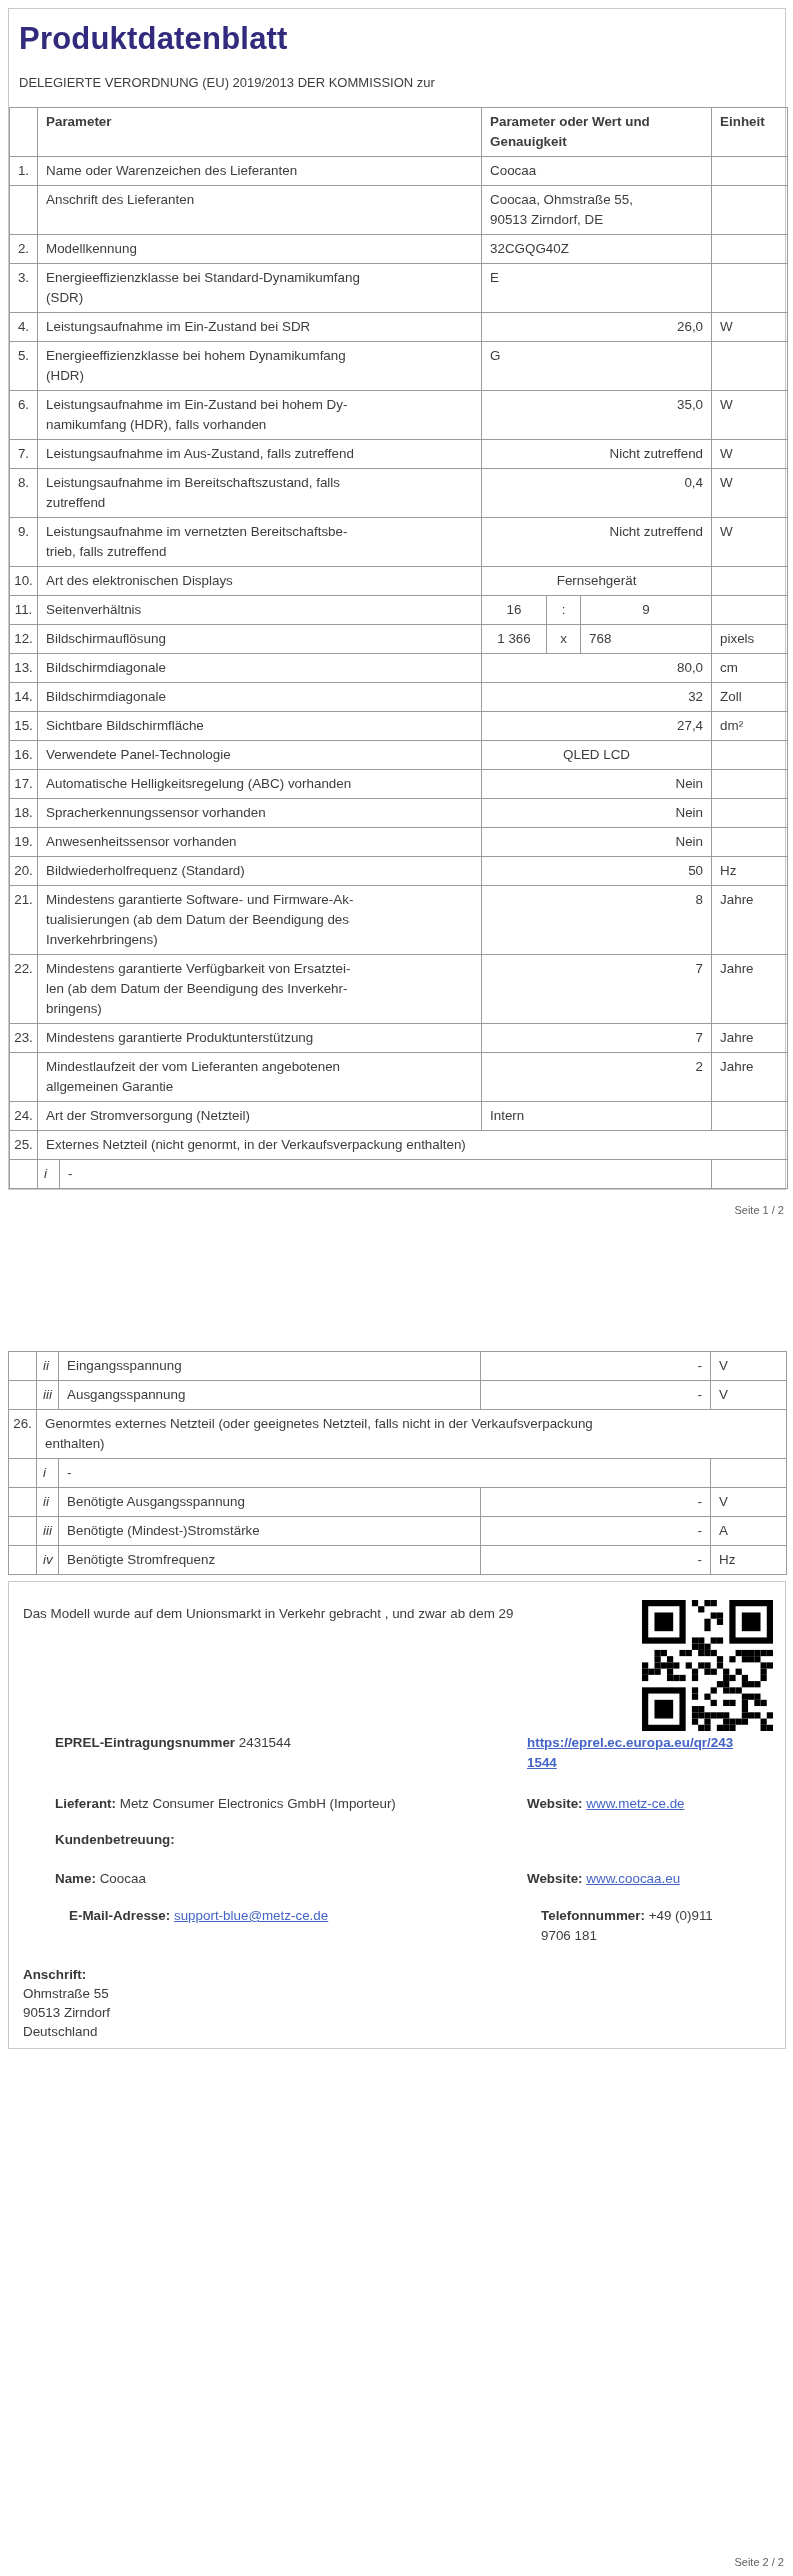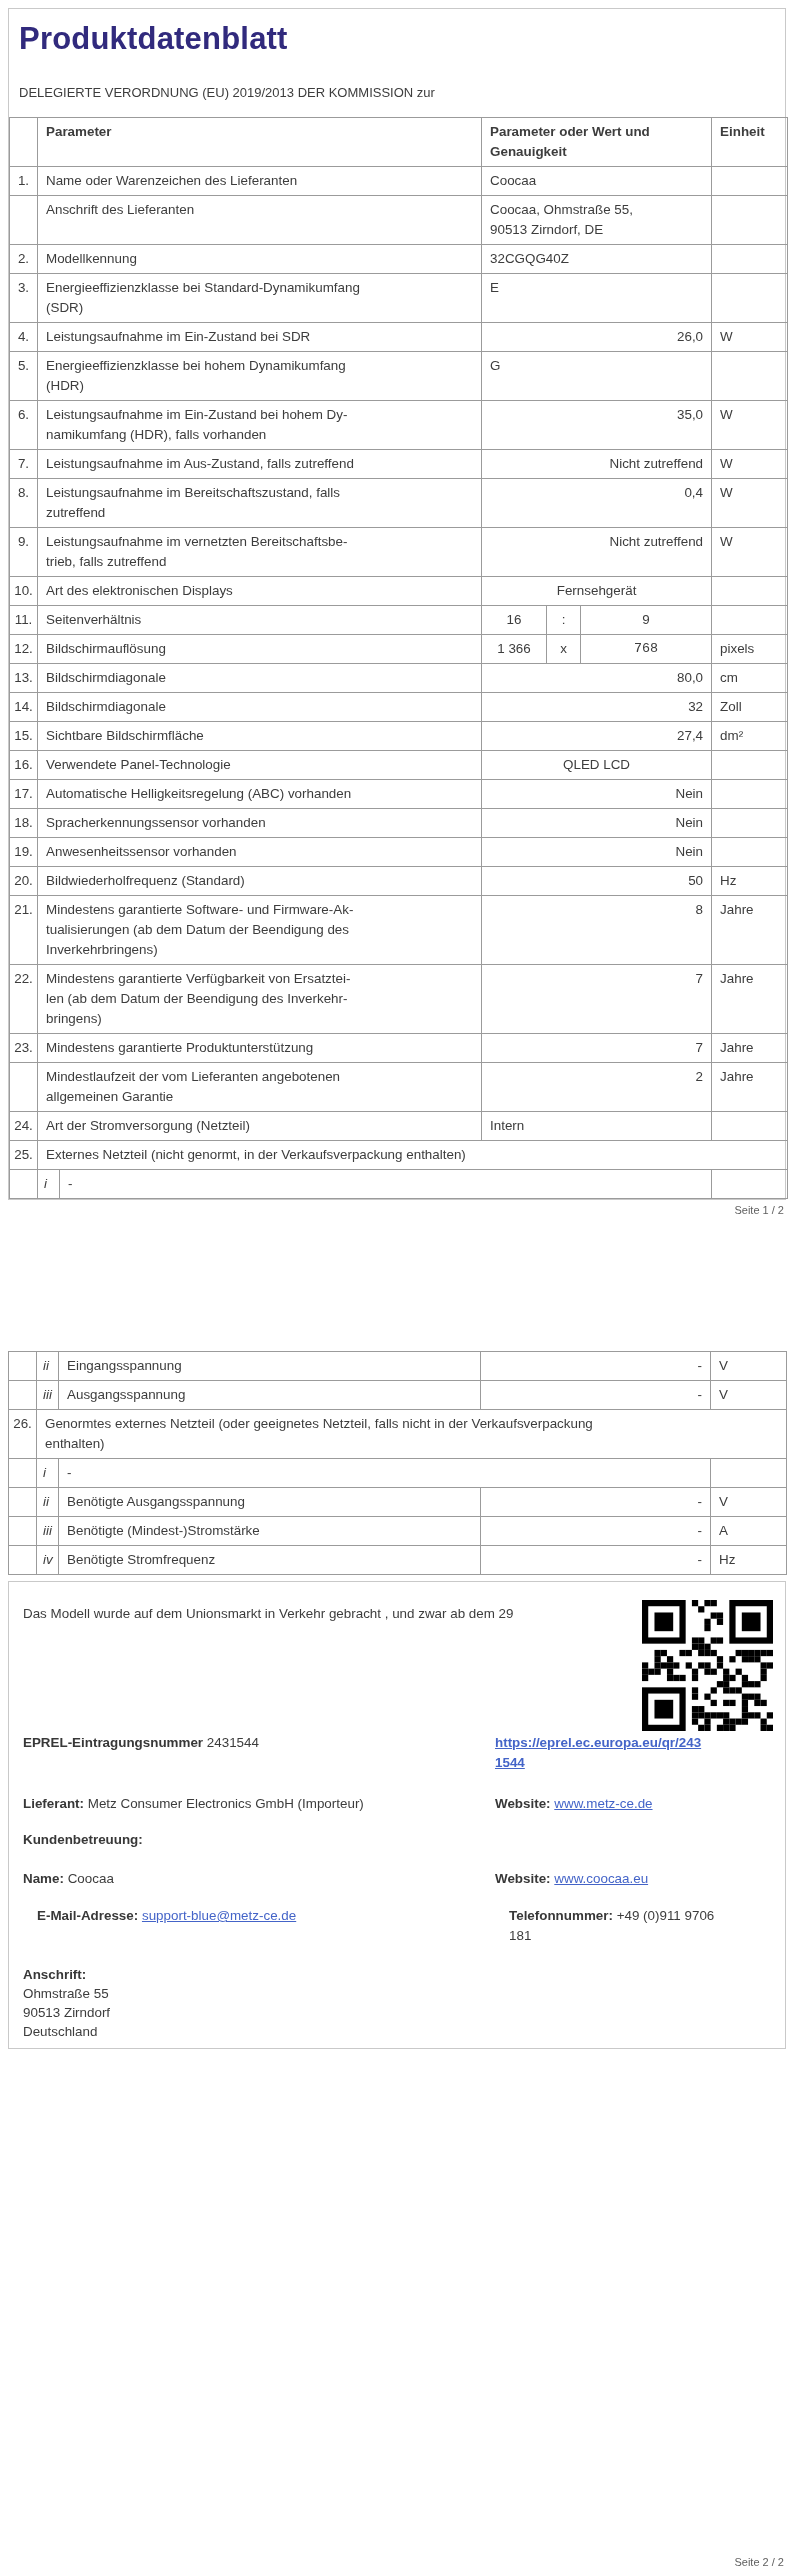--- a/index.html
+++ b/index.html
@@ -12,21 +12,21 @@
   .page-box {
     position: absolute; left: 8px; width: 778px;
     background: #fff; border: 1px solid #c9c9c9; box-sizing: border-box;
   }
   .page1 { top: 8px; }
   .titleblock { padding: 12px 10px 14px 10px; }
   .doc-title {
     margin: 0; font-size: 31px; font-weight: bold;
     color: var(--c-title, #312a7d); letter-spacing: 0.2px;
   }
-  .subtitle { margin-top: 26px; font-size: 13px; line-height: 20px; color: #3d3d3d; }
+  .subtitle { margin-top: 16px; font-size: 13px; line-height: 20px; color: #3d3d3d; }
   table.spec {
     border-collapse: collapse; table-layout: fixed; width: 100%;
     font-size: 13.4px; line-height: 20px; color: #3d3d3d;
   }
   table.spec td {
     border: 1px solid var(--c-border, #9b9b9b);
     padding: 4px 8px; vertical-align: top;
     white-space: pre-line; overflow: hidden;
   }
   table.spec td.hdr { font-weight: bold; }
@@ -37,21 +37,21 @@
     position: absolute; right: 10px; font-size: 11px; color: #5f5f5f;
     font-family: "Liberation Sans", sans-serif;
     text-align: center;
   }
   .pagenum.p1 { top: 1204px; }
   .pagenum.p2 { top: 2556px; }
   .infobox { top: 1581px; height: 468px; font-size: 13.4px; line-height: 20px; }
   .market-text { position: absolute; top: 22px; left: 14px; width: 615px; }
   .qr { position: absolute; top: 18px; right: 12px; width: 131px; height: 131px; background: #fff; }
   .irow { position: absolute; left: 14px; right: 0; display: flex; }
-  .irow .ileft { width: 458px; flex: none; }
+  .irow .ileft { width: 458px; flex: none; margin-left: 32px; }
   .irow .iright { flex: 1; padding-left: 14px; padding-right: 48px; }
   .lbl { font-weight: bold; color: #383838; }
   .link { color: var(--c-link, #4464c8); text-decoration: underline; cursor: pointer; }
   .link.eprel { display: inline-block; max-width: 211px; word-break: break-all; font-weight: bold; }
   .r-eprel { top: 151px; }
   .r-lieferant { top: 212px; }
   .r-kunden { top: 248px; }
   .r-name { top: 287px; }
   .r-email { top: 324px; padding-left: 14px; }
   .anschrift { position: absolute; top: 383px; left: 14px; line-height: 19px; }
@@ -162,21 +162,21 @@
           <td class="ratio" style="text-align: center;">16</td>
           <td class="ratio" style="text-align: center;">:</td>
           <td class="ratio" style="text-align: center;">9</td>
           <td class="unit"></td>
         </tr>
         <tr>
           <td class="num">12.</td>
           <td class="param" colspan="2">Bildschirmauflösung</td>
           <td class="ratio" style="text-align: center;">1 366</td>
           <td class="ratio" style="text-align: center;">x</td>
-          <td class="ratio" style="text-align: center; font-family: Liberation Mono, monospace;">768</td>
+          <td class="ratio" style="">768</td>
           <td class="unit">pixels</td>
         </tr>
         <tr>
           <td class="num">13.</td>
           <td class="param" colspan="2">Bildschirmdiagonale</td>
           <td class="val" colspan="3" style="text-align: right;">80,0</td>
           <td class="unit">cm</td>
         </tr>
         <tr>
           <td class="num">14.</td>

